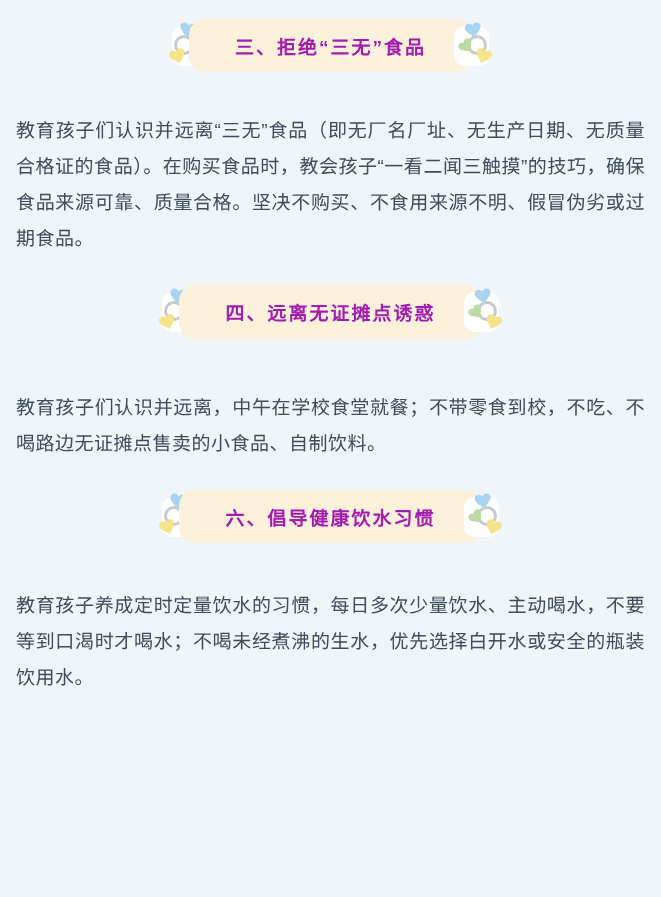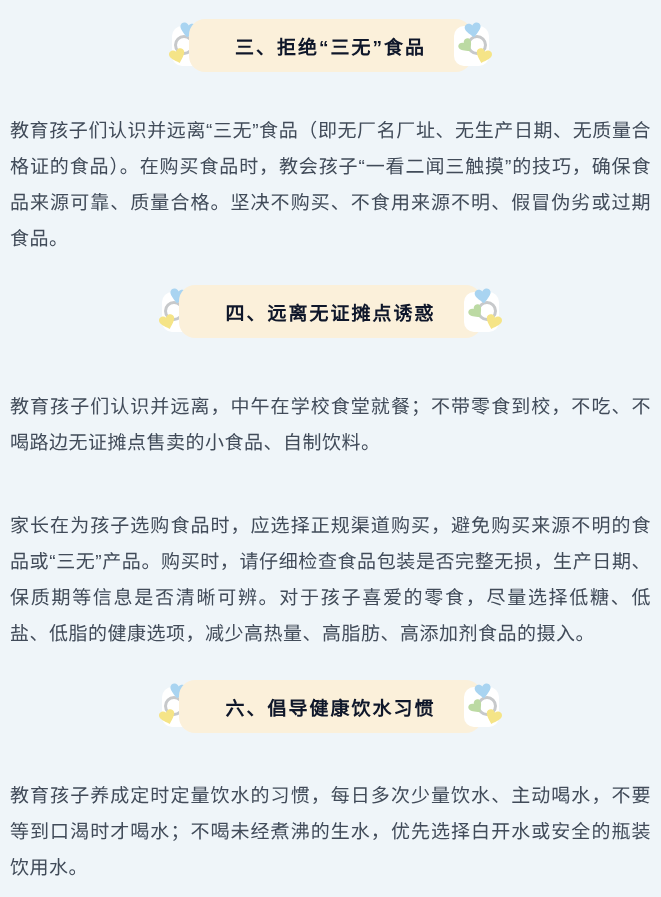--- a/index.html
+++ b/index.html
@@ -30,47 +30,47 @@
     position: relative;
     background: #fbf0da;
     border-radius: 16px;
     padding: 13px 46px;
     min-width: 180px;
     text-align: center;
   }
   .badge-title {
     font-size: 19px;
     font-weight: bold;
-    color: #0f172a;
+    color: #a21caf;
     letter-spacing: 2px;
     white-space: nowrap;
   }
   .deco {
     position: absolute;
     top: 50%;
     width: 44px;
     height: 48px;
     transform: translateY(-50%);
   }
   .deco.left  { left: -22px; }
   .deco.right { right: -22px; transform: translateY(-50%) scaleX(-1); }
   .deco svg { overflow: visible; display: block; }
   
   .para {
     font-size: 19px;
     line-height: 36px;
     text-align: justify;
-    padding: 0 10px;
+    padding: 0 16px;
     margin: 0;
     letter-spacing: 0.5px;
   }
   
   .s1 .badge-wrap { margin-top: 19px; }
   .s1 .para      { margin-top: 41px; }
-  .s2 .badge-wrap { margin-top: 28px; }
+  .s2 .badge-wrap { margin-top: 28px; font-family: Liberation Mono, monospace; }
   .s2 .para      { margin-top: 51px; }
   .s3 .badge-wrap { margin-top: 31px; }
   .s3 .para      { margin-top: 47px; }
   .s4 .badge-wrap { margin-top: 28px; }
   .s4 .para      { margin-top: 45px; }
   .defs-hidden { position: absolute; width: 0; height: 0; overflow: hidden; }
 </style>
 </head>
 <body>
 
@@ -120,21 +120,20 @@
       <span class="deco right">
         <svg width="44" height="48">
             <use href="#heart-cluster"></use>
           </svg>
       </span>
     </div>
     <p class="para">教育孩子们认识并远离，中午在学校食堂就餐；不带零食到校，不吃、不喝路边无证摊点售卖的小食品、自制饮料。</p>
   </section>
 
   <section class="s3">
-    <p class="para">家长在为孩子选购食品时，应选择正规渠道购买，避免购买来源不明的食品或“三无”产品。购买时，请仔细检查食品包装是否完整无损，生产日期、保质期等信息是否清晰可辨。对于孩子喜爱的零食，尽量选择低糖、低盐、低脂的健康选项，减少高热量、高脂肪、高添加剂食品的摄入。</p>
   </section>
 
   <section class="s4">
     <div class="badge-wrap">
       <span class="deco left">
         <svg width="44" height="48">
             <use href="#heart-cluster"></use>
           </svg>
       </span>
       <div class="badge">

